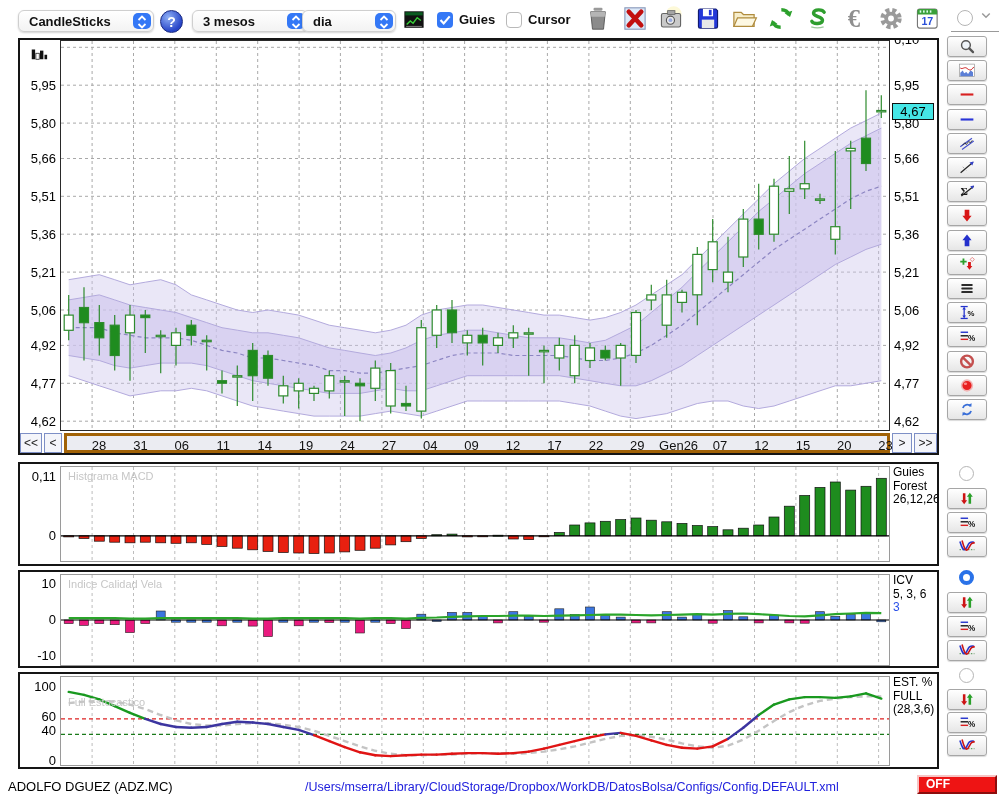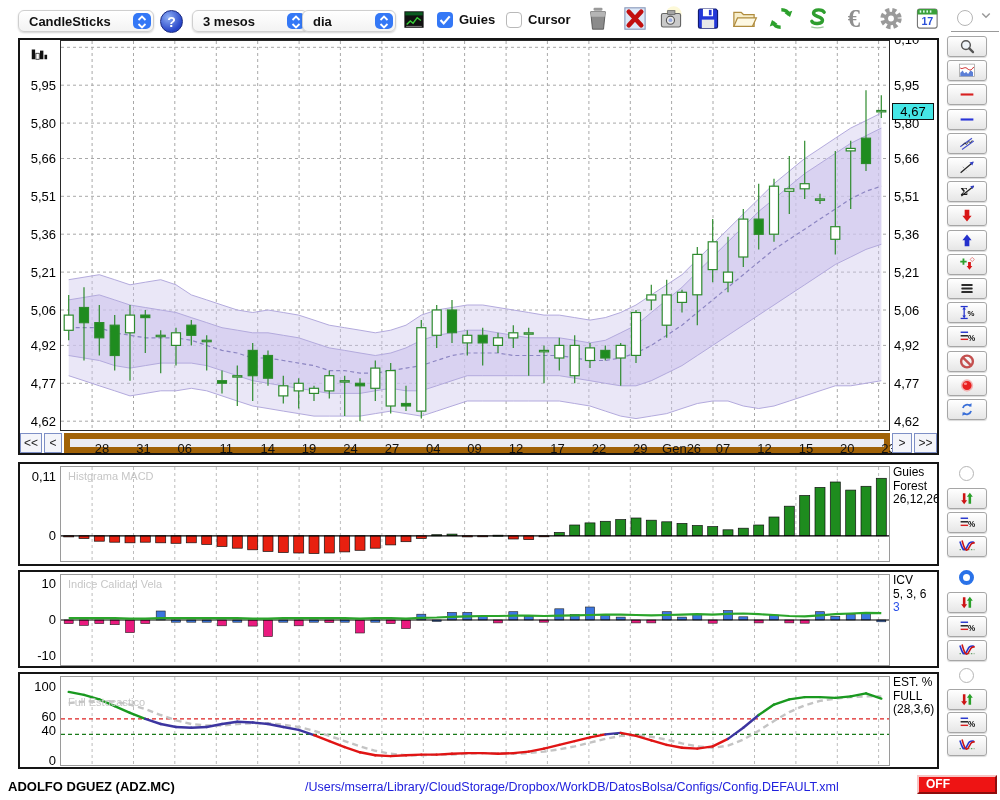--- a/index.html
+++ b/index.html
@@ -27,25 +27,25 @@
   .cb.off{background:#fff;border:1px solid #b9b9b9}
   .cb-label{position:absolute;font-size:13px;font-weight:bold;color:#111}
   .icon-btn{position:absolute}
   .tool-btn{position:absolute;border:1px solid #a6a6a6;border-radius:3px;
     background:linear-gradient(#ffffff,#e6e6e6);box-shadow:0 1px 1px rgba(0,0,0,.15);
     display:flex;align-items:center;justify-content:center;padding:1px}
   .radio{position:absolute;border-radius:50%;background:#fff;border:1.5px solid #b5b5b5}
   .radio.on{border:4.5px solid #2a72e8}
   .navbtn{position:absolute;background:#f4f5fa;border:1px solid #7d8fc6;color:#222;
     font-size:12px;display:flex;align-items:center;justify-content:center}
-  .navstrip{position:absolute;background:#ebecf2;border:6px solid #a16207}
+  .navstrip{position:absolute;background:#ebecf2;border:3px solid #a16207}
   .price-tag{position:absolute;background:#45e6e6;border:1px solid #111;font-size:13px;
     color:#000;display:flex;align-items:center;justify-content:center}
   .divider{position:absolute;border-top:1px solid #9a9a9a}
-  #status-symbol{position:absolute;left:8px;top:779px;font-size:13px;font-weight:bold;color:#000}
+  #status-symbol{position:absolute;left:8px;top:779px;font-size:13px;font-weight:normal;color:#000}
   #status-path{position:absolute;left:305px;top:780px;font-size:12.5px;color:#2121dd}
   #off-btn{position:absolute;left:917px;top:775px;width:80px;height:19px;background:#ee1414;
     color:#fff;font-weight:bold;font-size:12px;line-height:15px;padding-left:7px;
     border:2px solid;border-color:#f7c4c4 #8d0d0d #8d0d0d #f7c4c4}
   svg{display:block}
 </style>
 </head>
 <body>
 
 <div class="abs" id="toolbar" style="left:0;top:0;width:1000px;height:36px;background:#fff">

